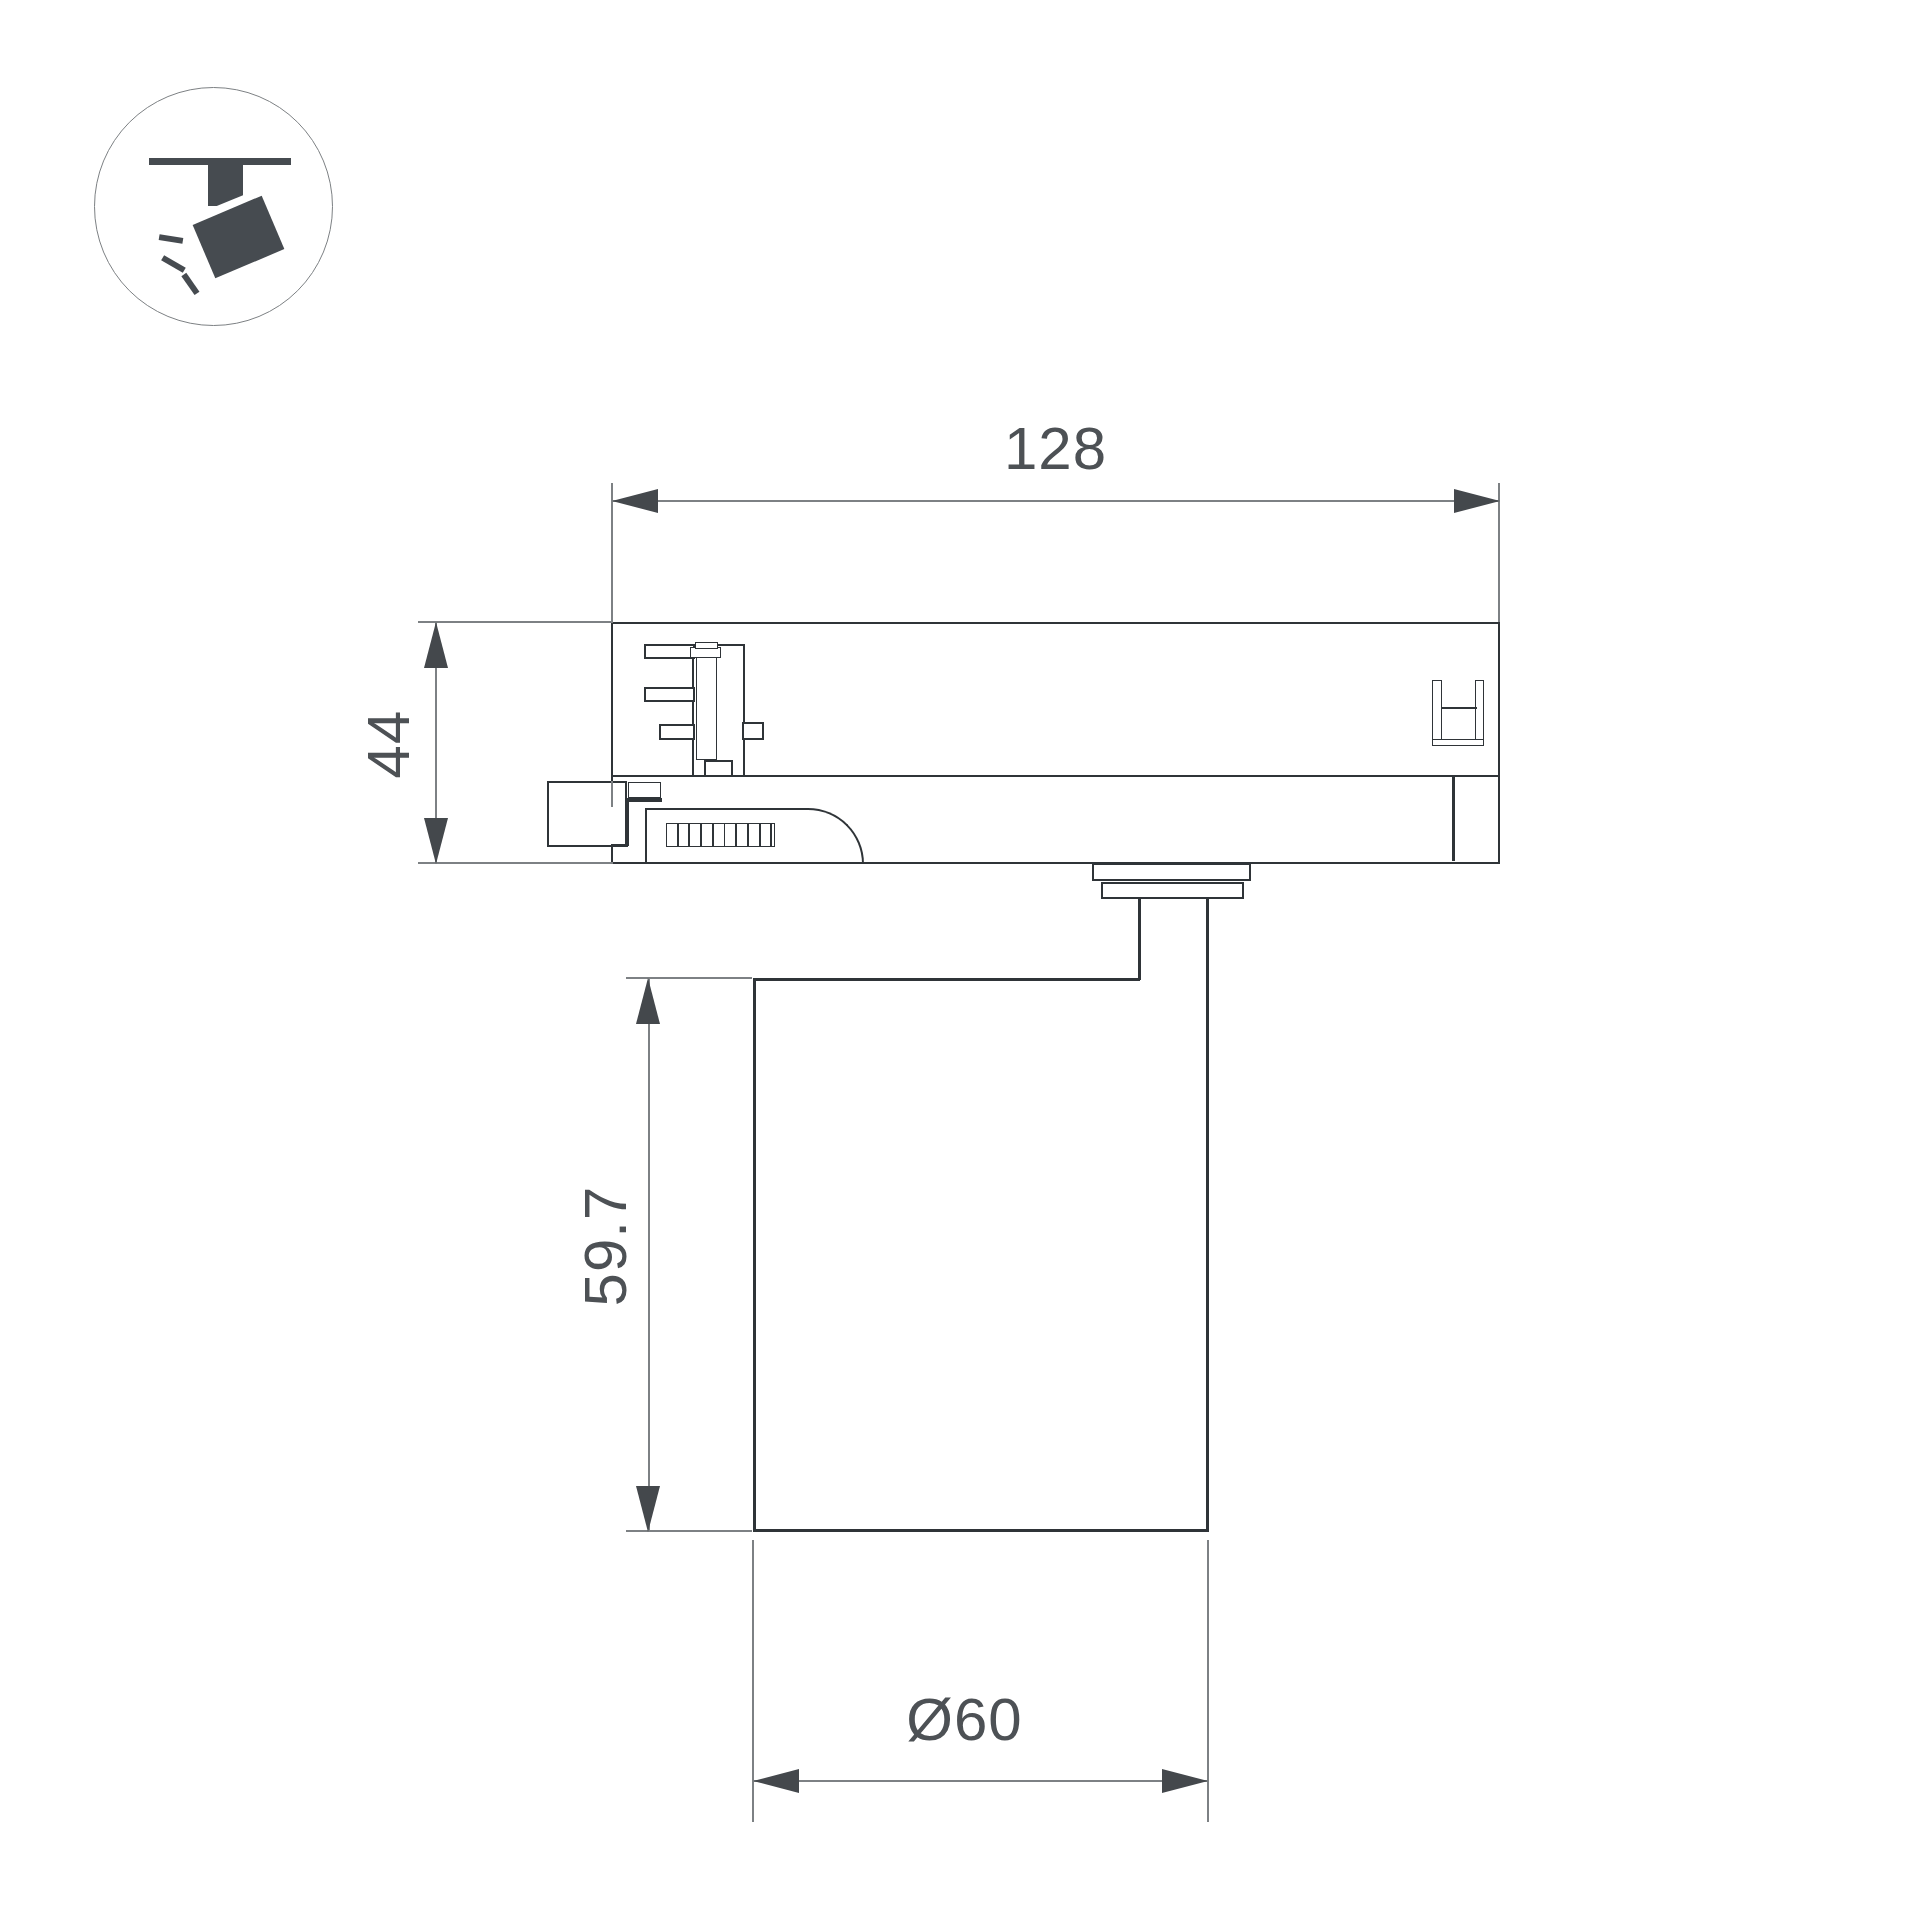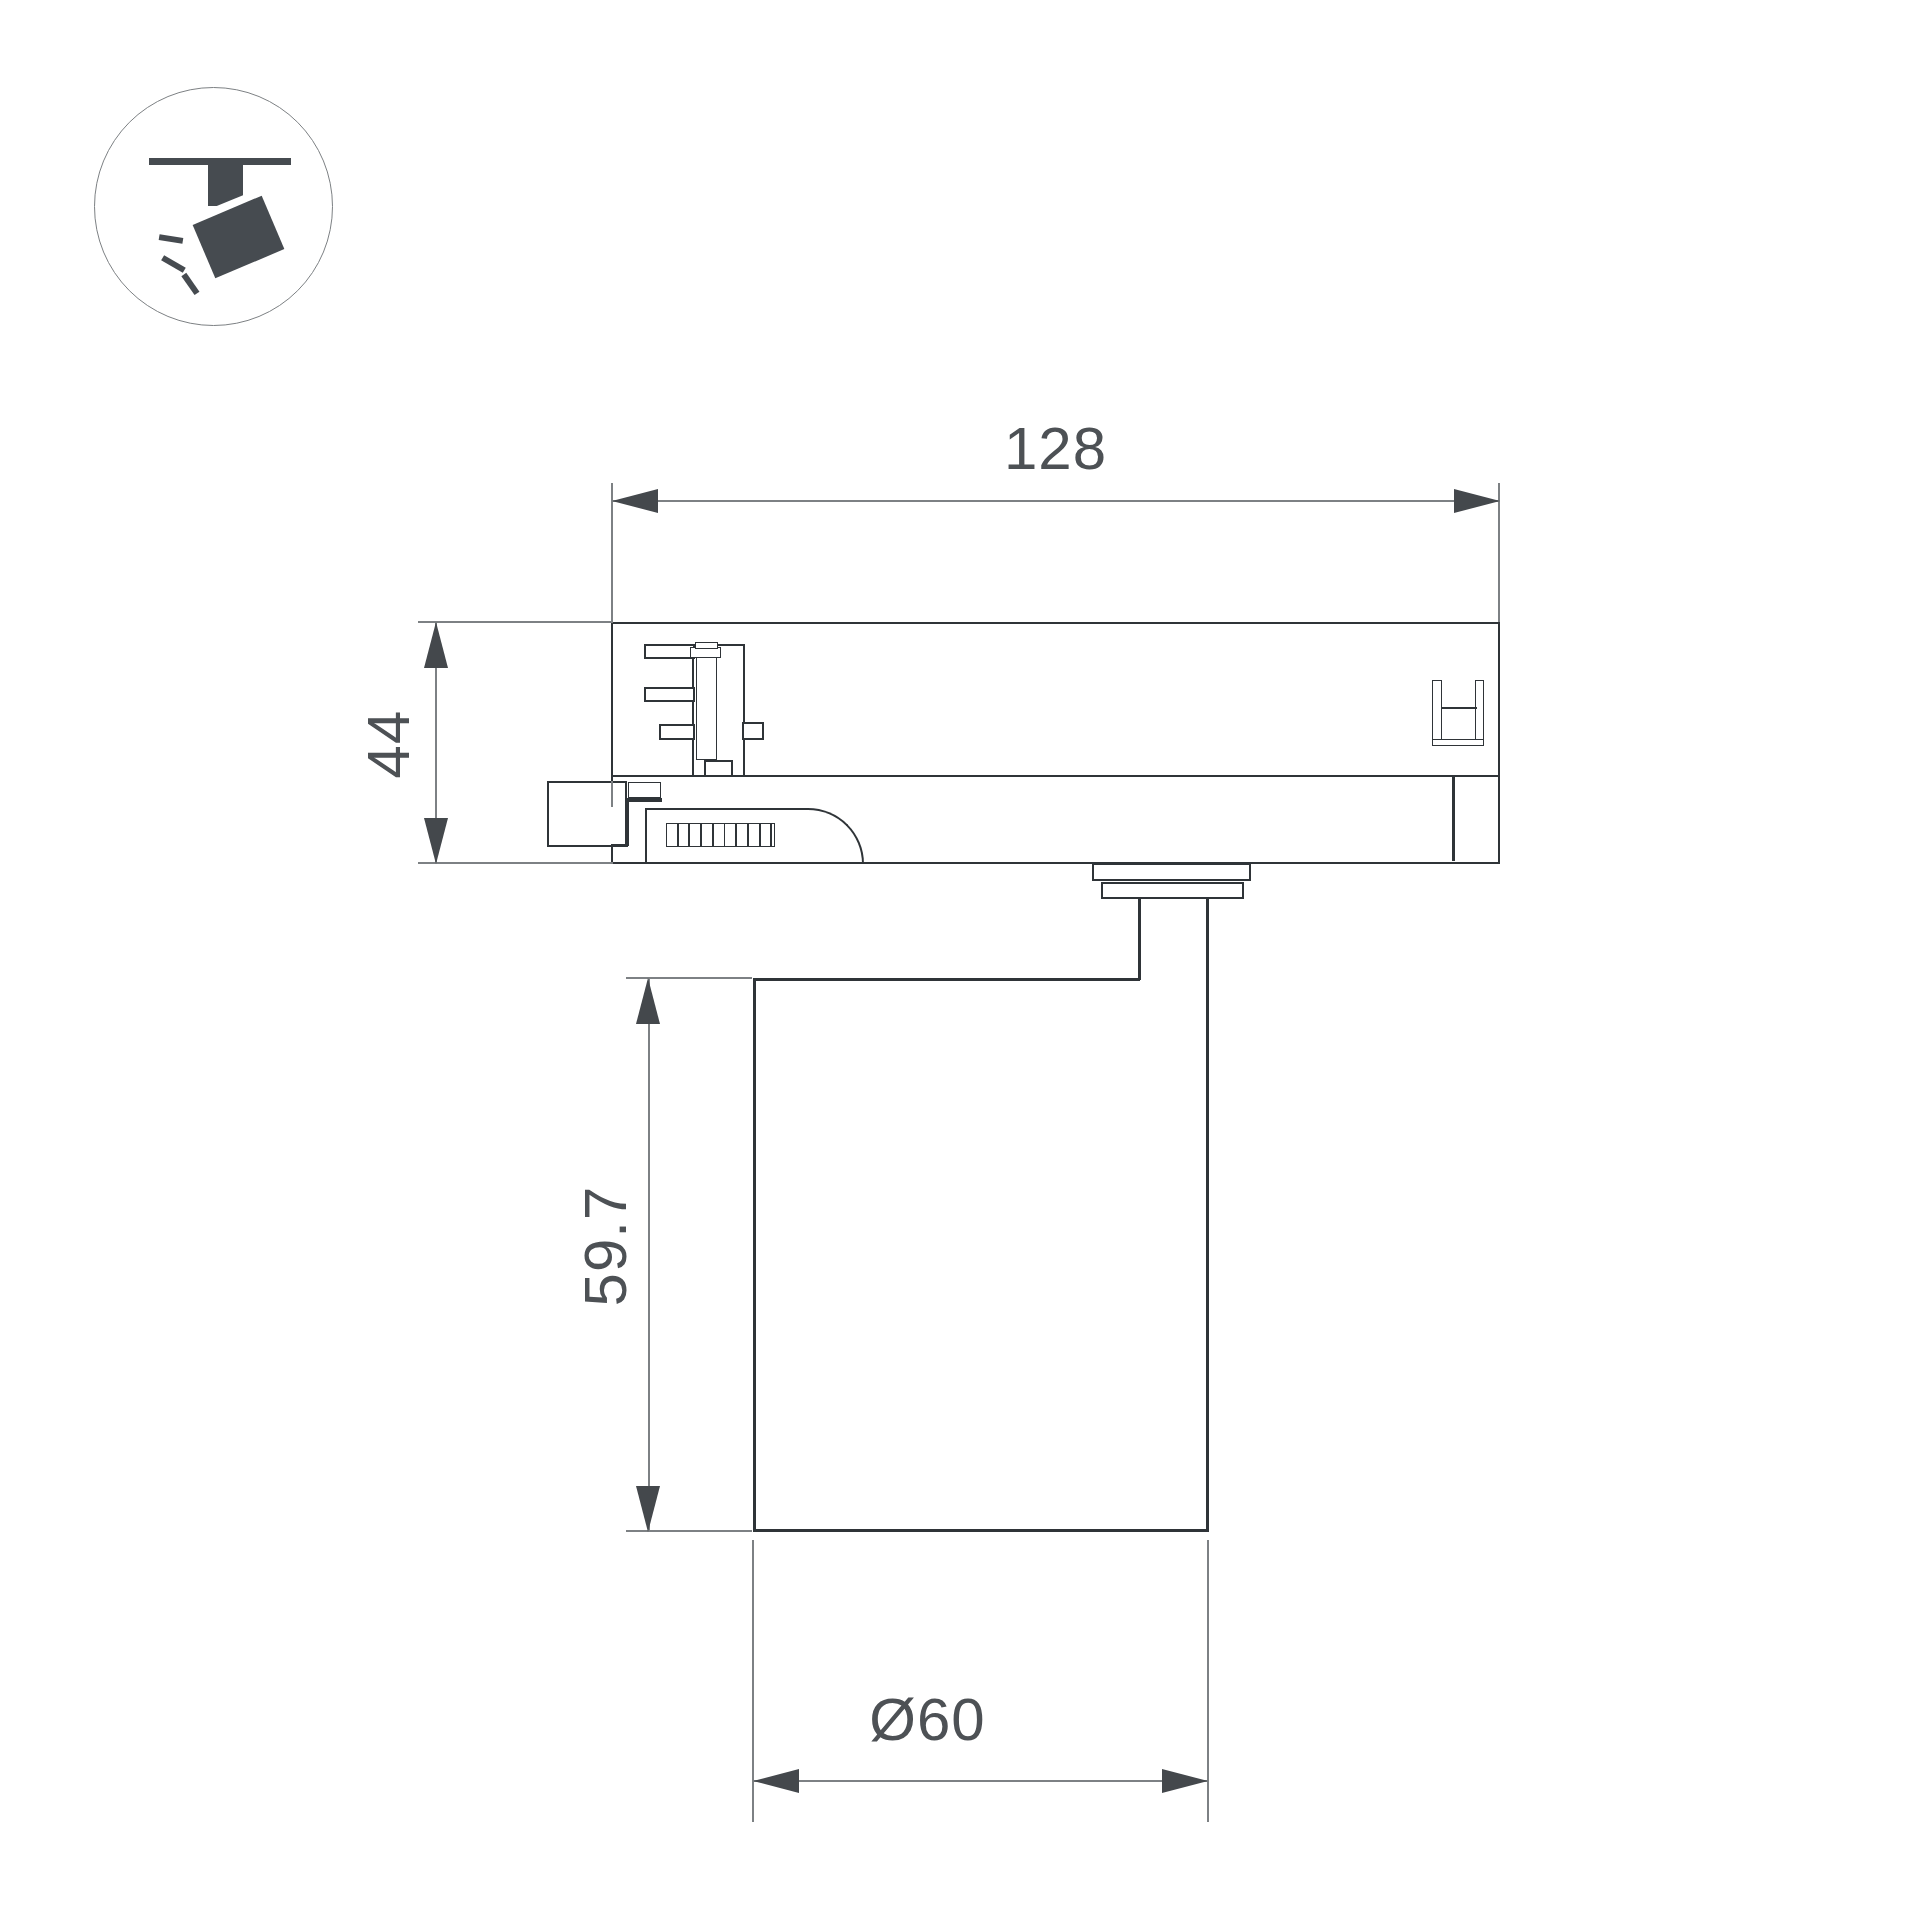--- a/index.html
+++ b/index.html
@@ -98,16 +98,16 @@
   <div class="dline" style="left:648px;top:978px;width:1.9px;height:554px;"></div>
   <div class="arrow" style="left:636px;top:978px;border-width:0 12.6px 46px 12.6px;border-bottom-color:var(--arrow);"></div>
   <div class="arrow" style="left:636px;top:1486px;border-width:46px 12.6px 0 12.6px;border-top-color:var(--arrow);"></div>
   <div class="dimtext rot" style="left:509px;top:1216px;">59.7</div>
 
   <div class="dline" style="left:752px;top:1540px;width:1.9px;height:282px;"></div>
   <div class="dline" style="left:1207px;top:1540px;width:1.9px;height:282px;"></div>
   <div class="dline" style="left:753px;top:1780px;width:456px;height:1.9px;"></div>
   <div class="arrow" style="left:753px;top:1769px;border-width:12.6px 46px 12.6px 0;border-right-color:var(--arrow);"></div>
   <div class="arrow" style="left:1162px;top:1769px;border-width:12.6px 0 12.6px 46px;border-left-color:var(--arrow);"></div>
-  <div class="dimtext" style="left:831px;top:1690px;">Ø60</div>
+  <div class="dimtext" style="left:868px;top:1690px;">Ø60</div>
 
 </div>
 
 
 </body></html>

